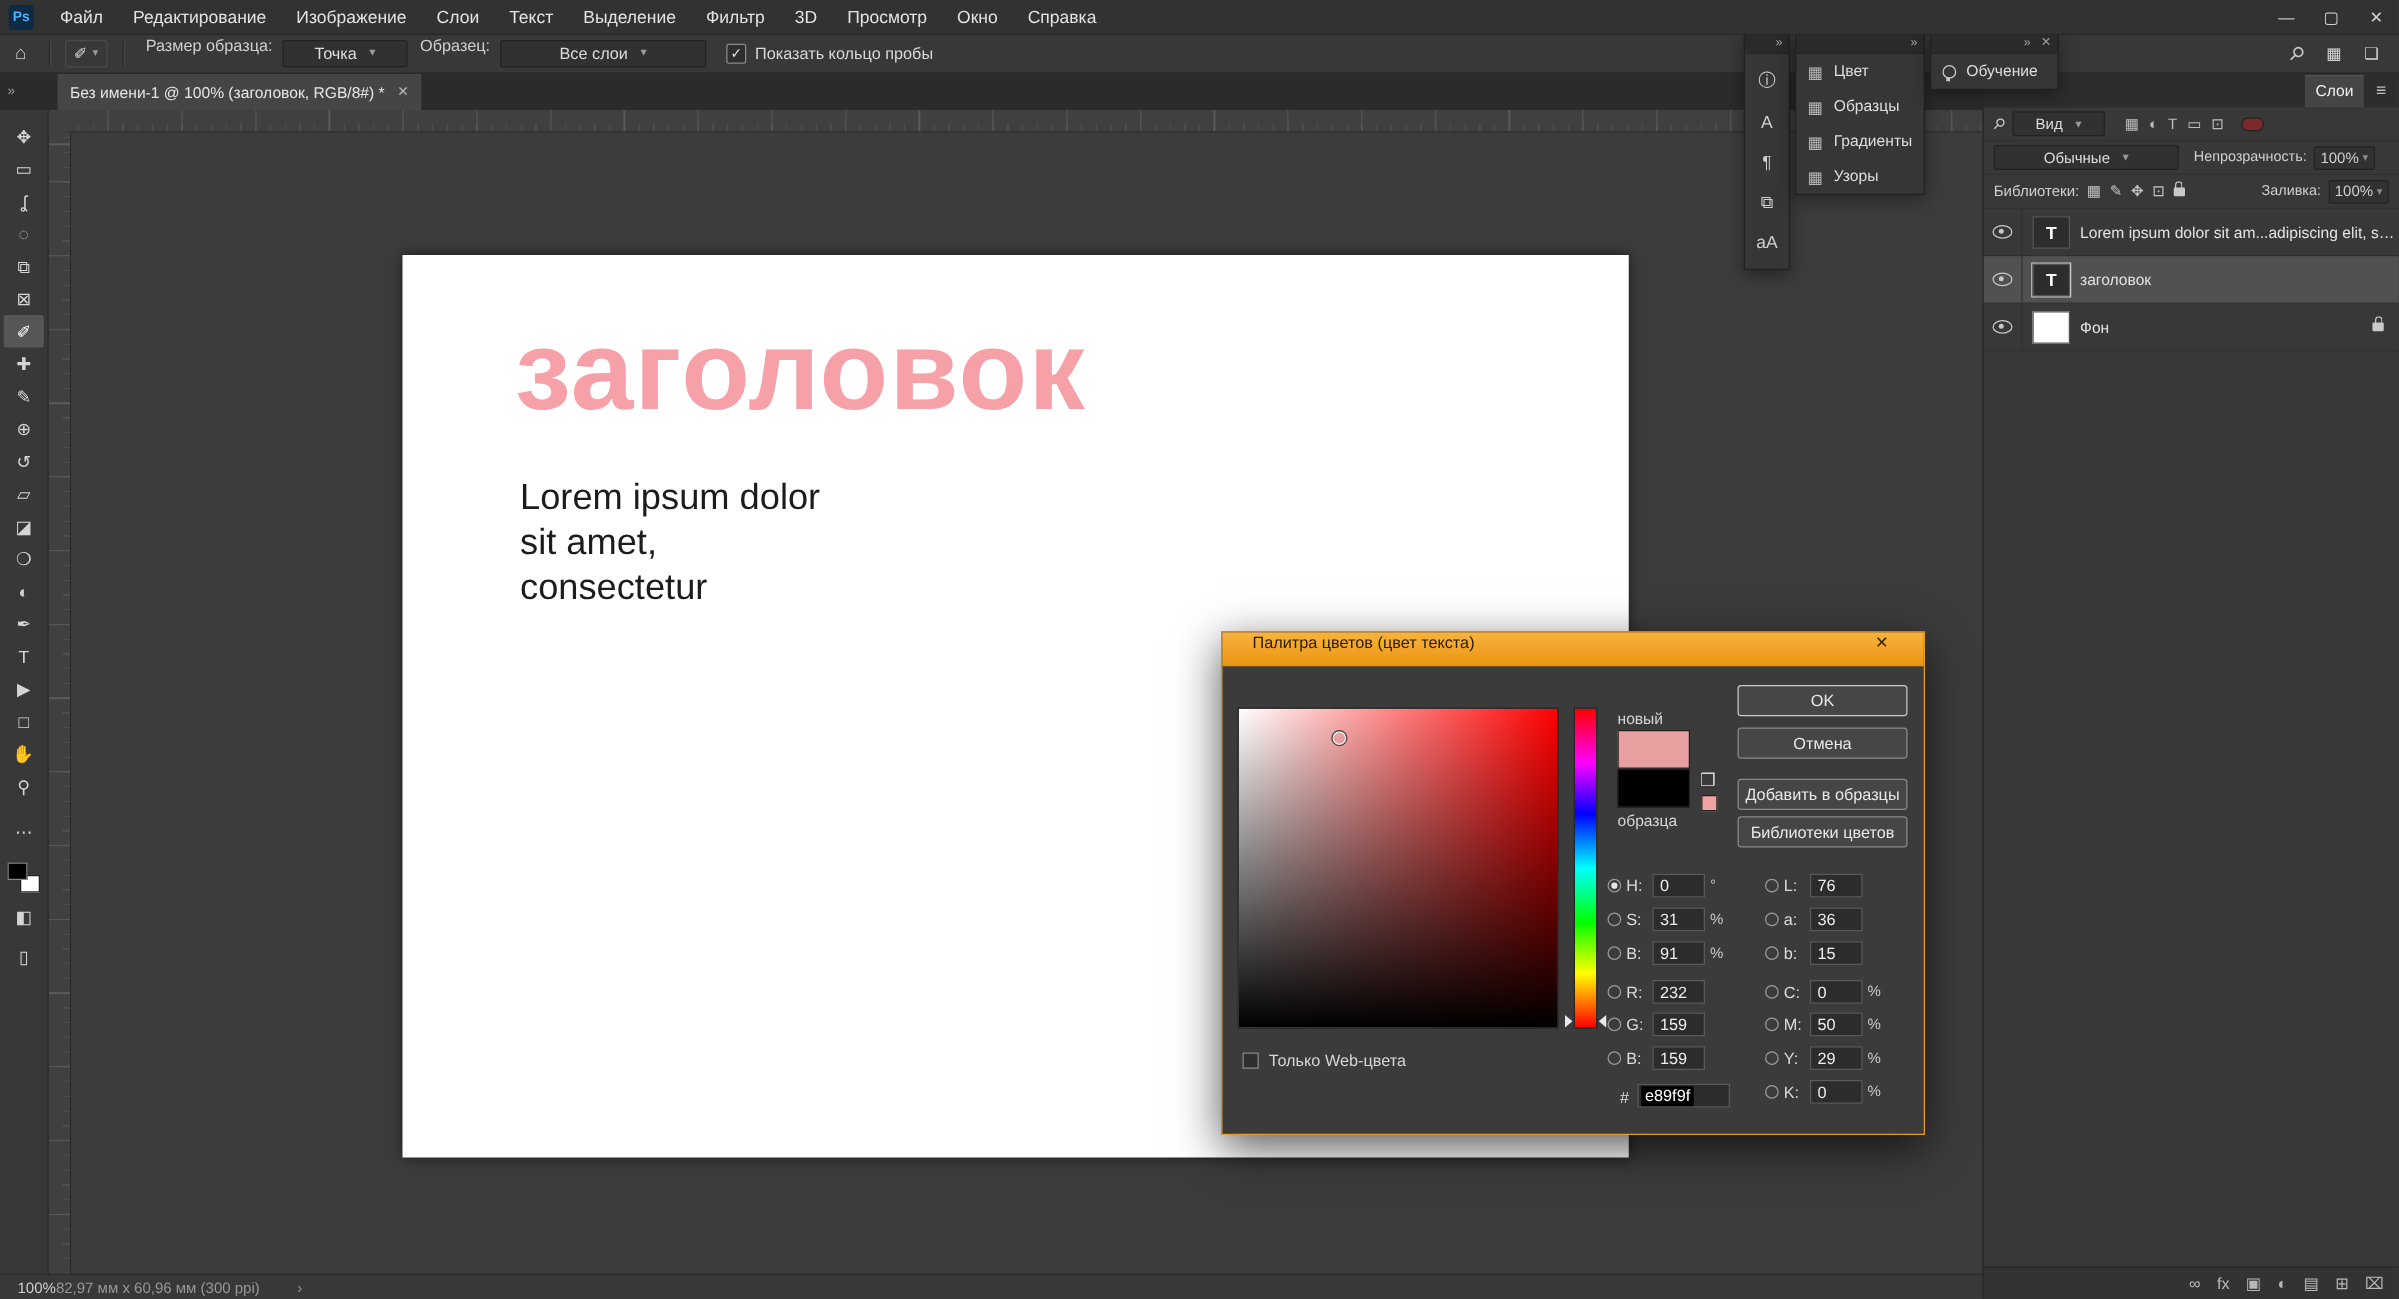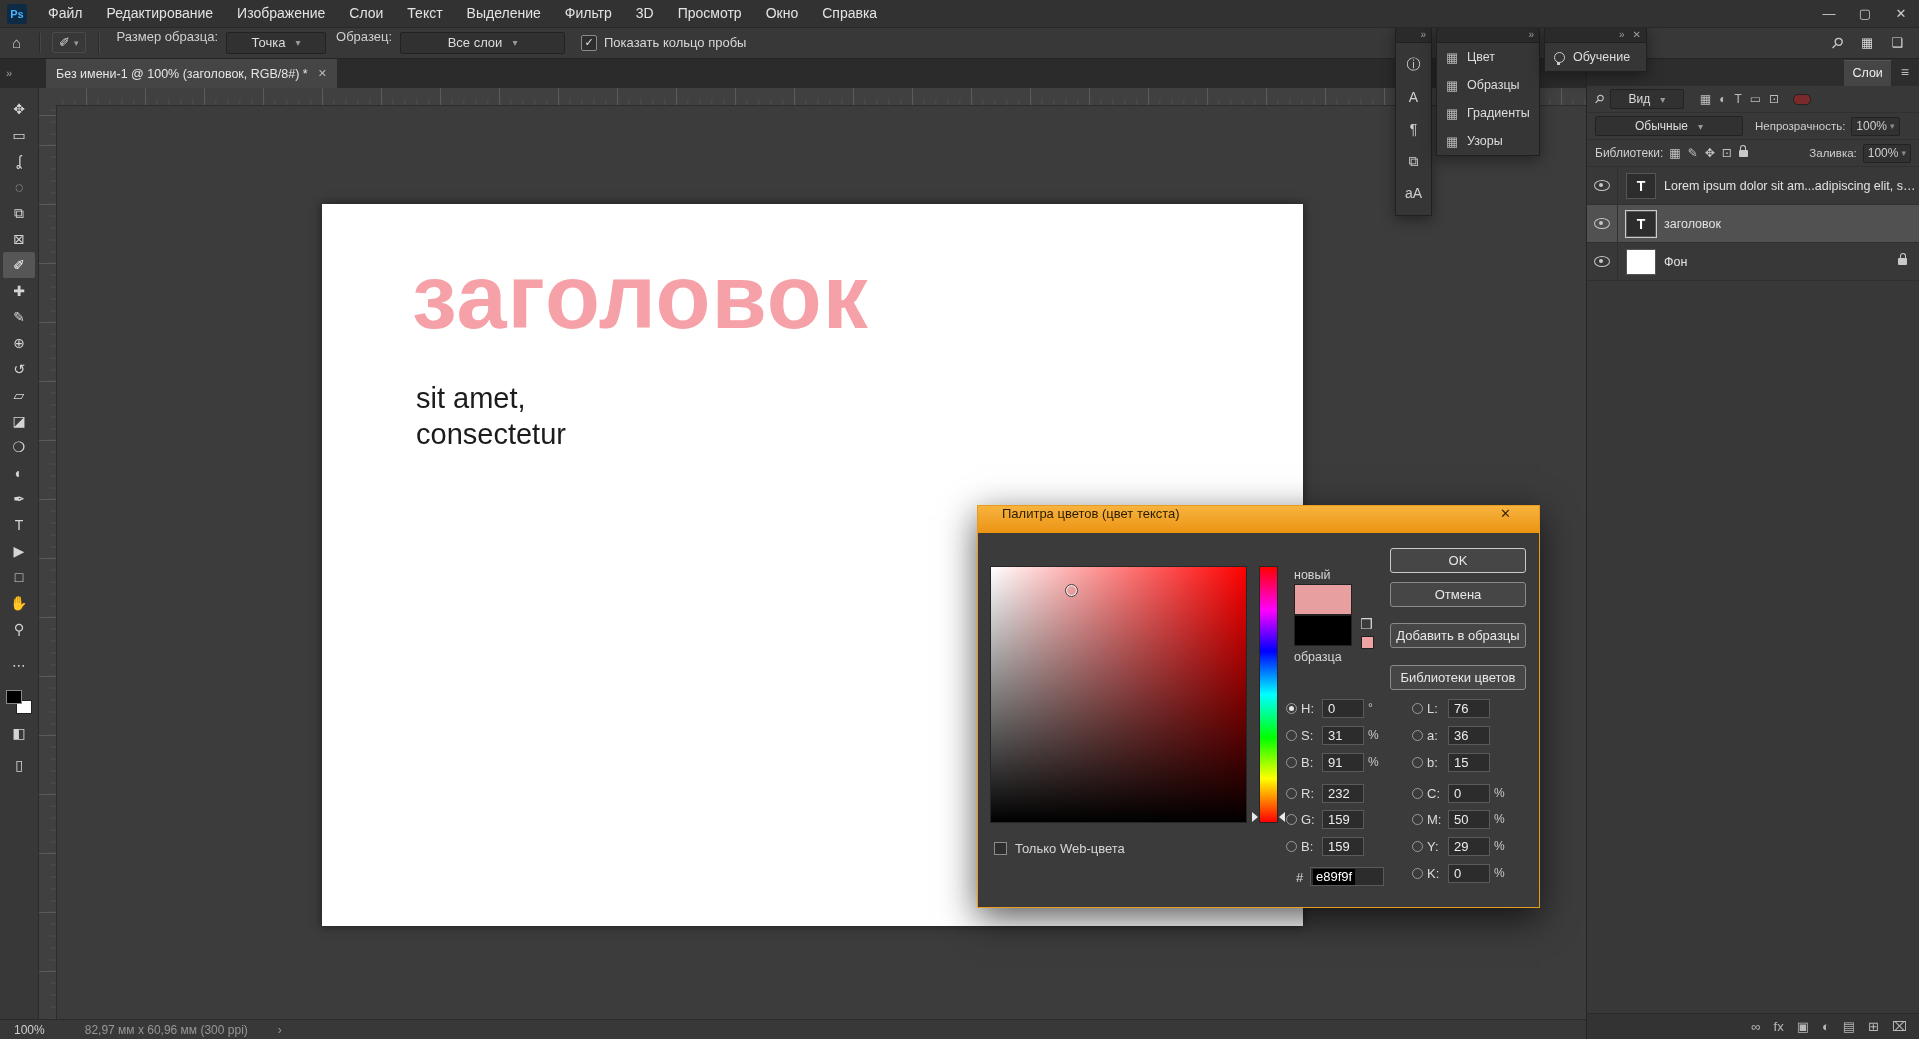--- a/index.html
+++ b/index.html
@@ -58,21 +58,21 @@
   .rt-label{position:absolute;top:2px;font-size:10px;color:#9a9a9a;line-height:1}
   .rl-label{position:absolute;left:2px;font-size:10px;color:#9a9a9a;line-height:1;
     writing-mode:vertical-rl;text-orientation:upright;letter-spacing:0}
   .document{position:absolute;left:283px;top:116px;width:981px;height:722px;background:#fff;box-shadow:0 0 10px rgba(0,0,0,.55)}
   .headline{position:absolute;left:90px;top:48px;font-size:90px;font-weight:bold;letter-spacing:1px;line-height:1}
   .bodytext{position:absolute;left:94px;top:176px;font-size:29px;line-height:36px;color:#1c1c1c}
   
   .statusbar{position:absolute;left:0;bottom:0;width:1587px;height:19px;background:#383838;border-top:1px solid #2a2a2a;
     display:flex;align-items:center;font-size:12px;z-index:4}
   .sb-zoom{margin-left:14px;color:#cfcfcf}
-  .sb-info{margin-left:40px;color:#979797}
+  .sb-info{color:#979797}
   .sb-arrow{margin-left:30px;color:#979797}
   
   .float{position:absolute;z-index:6;box-shadow:0 4px 14px rgba(0,0,0,.4)}
   .float-head{height:15px;background:#2a2a2a;display:flex;align-items:center;justify-content:flex-end;gap:8px;
     padding:0 5px;color:#9f9f9f;font-size:10px;border:1px solid #202020;border-bottom:none}
   .float-body{background:#363636;border:1px solid #202020}
   .strip{left:1395px;top:26px;width:37px}
   .strip .float-body{display:flex;flex-direction:column;align-items:center;padding:6px 0}
   .strip-icon{width:30px;height:32px;display:flex;align-items:center;justify-content:center;font-size:14px;color:#cfcfcf}
   .fpanel1{left:1436px;top:26px;width:104px}
@@ -323,20 +323,21 @@
       <span class="rl-label" style="top: 571px;"></span>
       <span class="rl-label" style="top: 630px;"></span>
       <span class="rl-label" style="top: 689px;"></span>
       <span class="rl-label" style="top: 748px;"></span>
       <span class="rl-label" style="top: 807px;"></span>
       <span class="rl-label" style="top: 866px;"></span>
   </div>
   <div class="document">
     <div class="headline" style="color: rgb(245, 161, 167);">заголовок</div>
     <div class="bodytext">
+      <div>Lorem ipsum dolor</div>
         <div>sit amet,</div>
         <div>consectetur</div>
     </div>
   </div>
 </div>
 
 <div class="statusbar">
   <span class="sb-zoom">100%</span>
   <span class="sb-info">82,97 мм x 60,96 мм (300 ppi)</span>
   <span class="sb-arrow">›</span>
@@ -512,21 +513,21 @@
   <span class="pk-smalllabel" style="left:316px;top:62px">новый</span>
   <span class="swatch" style="top: 78px; background: rgb(232, 159, 159);"></span>
   <span class="swatch" style="top: 109px; background: rgb(0, 0, 0);"></span>
   <span class="pk-smalllabel" style="left:316px;top:144px">образца</span>
   <span class="gamut-icon">❒</span>
   <span class="gamut-swatch" style="background: rgb(240, 163, 163);"></span>
 
   <div class="dlg-btn primary" style="top:42px">OK</div>
   <div class="dlg-btn" style="top:76px">Отмена</div>
   <div class="dlg-btn" style="top:117px">Добавить в образцы</div>
-  <div class="dlg-btn" style="top:159px">Библиотеки цветов</div>
+  <div class="dlg-btn" style="top:147px">Библиотеки цветов</div>
 
   <div class="pk-row leftcol selected" style="top: 192px;">
       <span class="pk-radio"></span>
       <span class="pk-lbl">H:</span>
       <span class="pk-input">
         <span>0</span>
       </span>
       <span class="pk-unit">°</span>
     </div>
     <div class="pk-row leftcol" style="top: 219px;">

